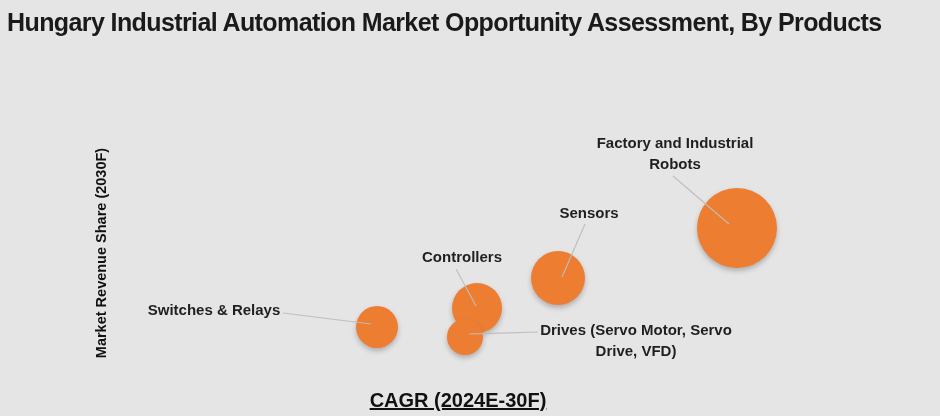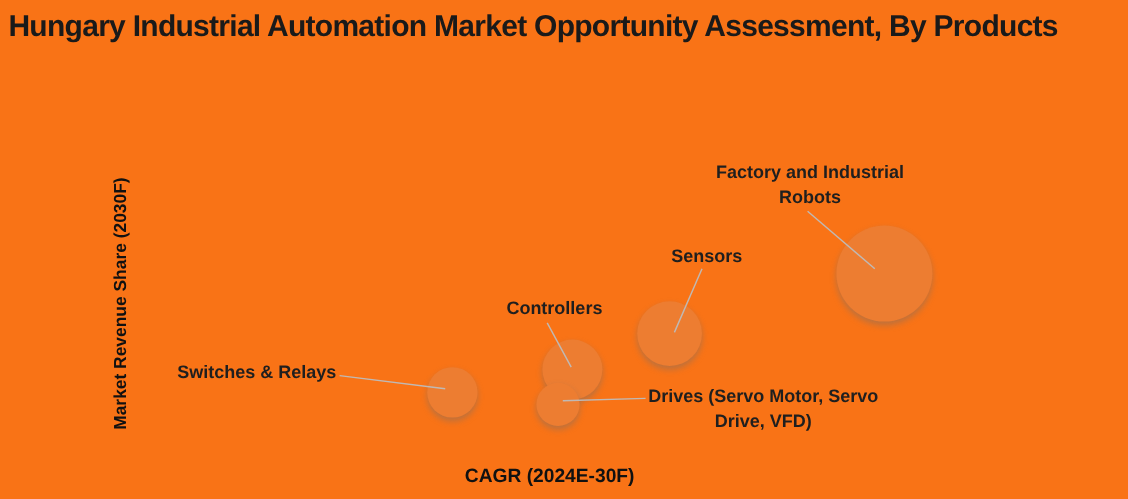--- a/index.html
+++ b/index.html
@@ -4,21 +4,21 @@
 <style>
   html, body {
     margin: 0;
     padding: 0;
     background: #ffffff;
   }
   .page {
     position: relative;
     width: 940px;
     height: 416px;
-    background: #f97316;
+    background: #e5e5e5;
     overflow: hidden;
     font-family: "Liberation Sans", sans-serif;
   }
   .title {
     position: absolute;
     left: 7px;
     top: 8px;
     margin: 0;
     font-size: 25px;
     font-weight: 700;
@@ -35,21 +35,22 @@
   .y-axis {
     left: 101px;
     top: 253px;
     transform: translate(-50%, -50%) rotate(-90deg);
     font-size: 14.5px;
   }
   .x-axis {
     left: 458px;
     top: 389px;
     transform: translateX(-50%);
-    font-size: 16px;
+    font-size: 20px;
+    text-decoration: underline;
   }
   #bubble-svg {
     position: absolute;
     left: 0;
     top: 0;
   }
   .bubble {
     filter: drop-shadow(0px 3px 2.5px rgba(110, 110, 110, 0.45));
   }
   .leader {

